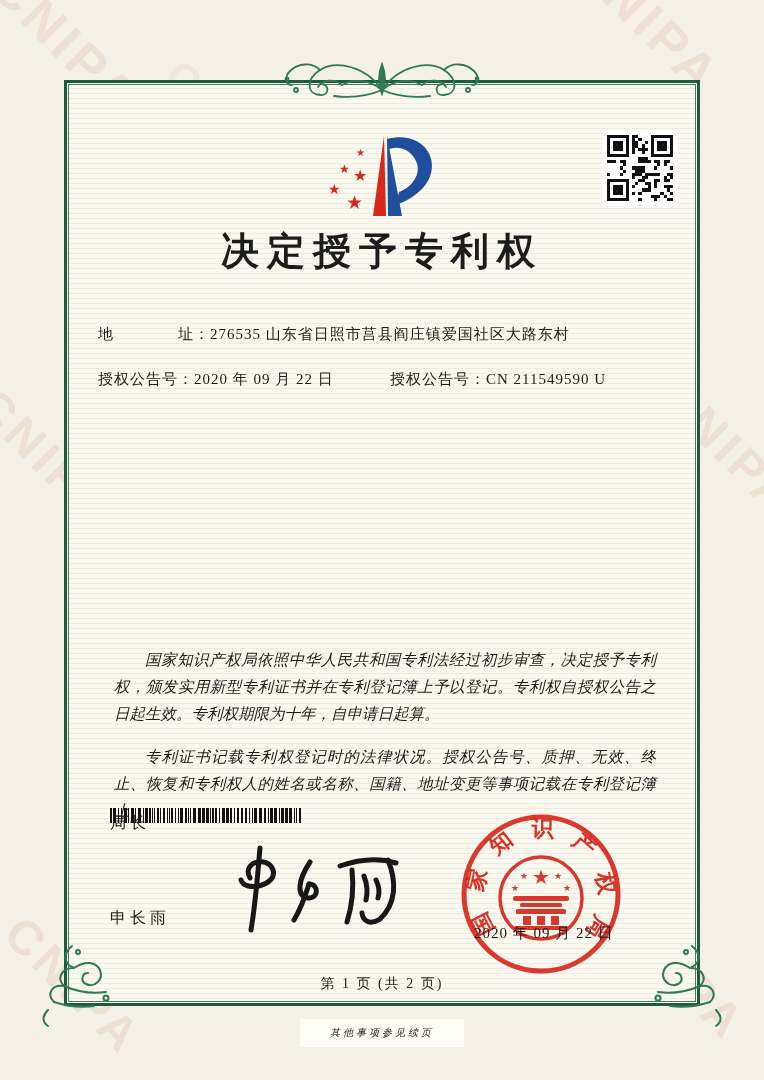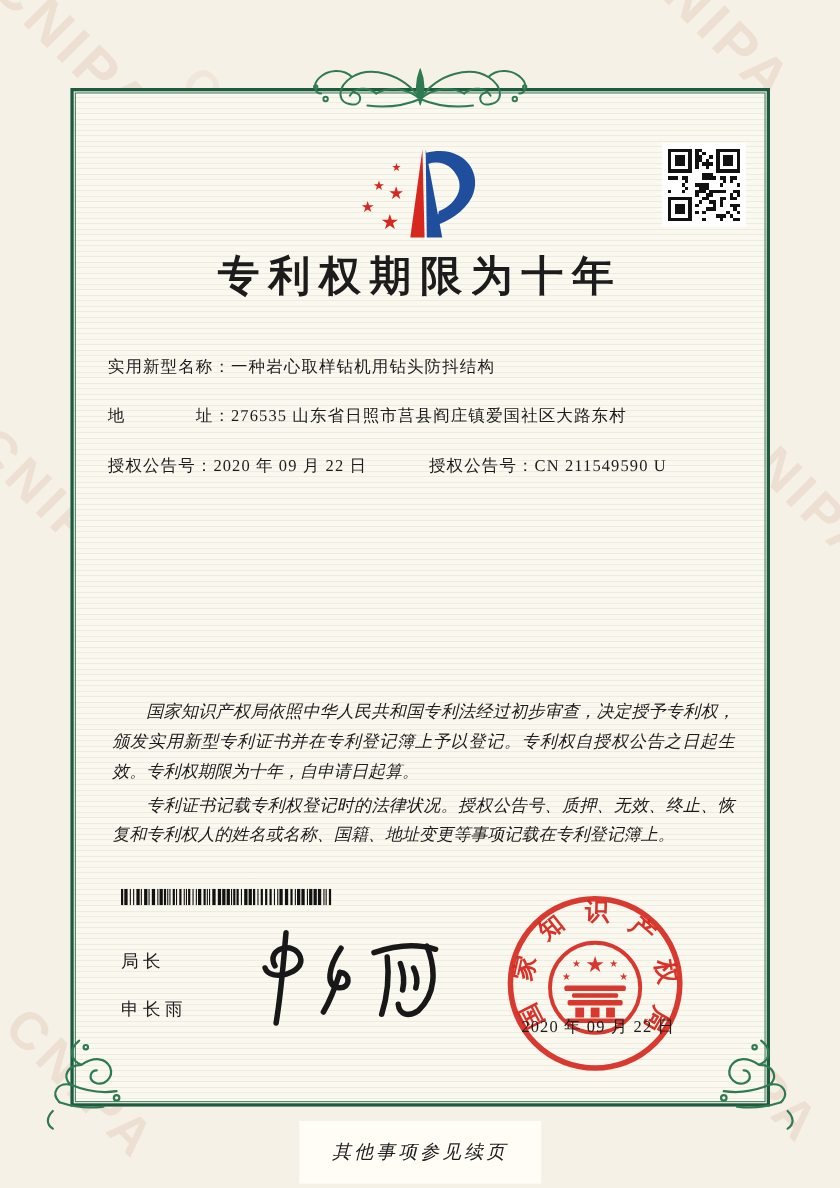--- a/index.html
+++ b/index.html
@@ -71,38 +71,38 @@
   }
   
   .fields{position:absolute;left:98px;top:322px;width:574px;font-size:15px;}
   .field-row{position:relative;line-height:24px;margin-bottom:21px;letter-spacing:1px;}
   .grant-no{position:absolute;left:292px;top:0;text-align:center;}
   
   .body-text{
     position:absolute;left:98px;top:630px;width:574px;font-size:15.5px;
     font-style:italic;line-height:27px;text-align:justify;
   }
-  .body-text p{margin:4px;text-indent:2em;}
+  .body-text p{margin:16px;text-indent:2em;}
   
   .barcode{position:absolute;left:110px;top:808px;width:192px;height:15px;}
-  .sig-title{position:absolute;left:110px;top:864px;font-size:16px;letter-spacing:4px;}
+  .sig-title{position:absolute;left:110px;top:813px;font-size:16px;letter-spacing:4px;}
   .sig-name{position:absolute;left:110px;top:893px;font-size:16px;letter-spacing:4px;margin-top:15px;}
   .sig-hand{position:absolute;left:222px;top:840px;}
   .seal{position:absolute;left:453px;top:806px;}
   .seal-date{
     position:absolute;left:474px;top:924px;font-size:15px;letter-spacing:1px;
     color:#1b1b1b;z-index:5;white-space:nowrap;
   }
   .page-no{
     position:absolute;left:0;top:975px;width:100%;text-align:center;
     font-size:14px;letter-spacing:2px;
   }
   .footer-note{
     position:absolute;left:50%;top:1019px;transform:translateX(-50%);
-    background:#fffdf6;padding:17px 30px;font-size:17px;font-style:italic;
+    background:#fffdf6;padding:7px 30px;font-size:10px;font-style:italic;
     letter-spacing:3px;white-space:nowrap;
   }
 </style>
 </head>
 <body>
 
 <div class="page">
 
   <div class="wm wm-a">CNIPA</div>
   <div class="wm wm-b">CNIPA</div>
@@ -281,26 +281,23 @@
         <rect x="2" y="2" width="3" height="3" fill="#111"></rect>
         <rect x="14" y="0" width="7" height="7" fill="#111"></rect>
         <rect x="15" y="1" width="5" height="5" fill="#fff"></rect>
         <rect x="16" y="2" width="3" height="3" fill="#111"></rect>
         <rect x="0" y="14" width="7" height="7" fill="#111"></rect>
         <rect x="1" y="15" width="5" height="5" fill="#fff"></rect>
         <rect x="2" y="16" width="3" height="3" fill="#111"></rect>
       </svg>
   </div>
 
-  <div class="title">专利权期限为十年</div>
+  <div class="title">决定授予专利权</div>
 
   <div class="fields">
-    <div class="field-row">
-      <span>实用新型名称：</span><span>一种岩心取样钻机用钻头防抖结构</span>
-    </div>
     <div class="field-row">
       <span>地　　　　址：</span><span>276535 山东省日照市莒县阎庄镇爱国社区大路东村</span>
     </div>
     <div class="field-row">
       <span><span>授权公告号：</span><span>2020 年 09 月 22 日</span></span>
       <span class="grant-no"><span>授权公告号：</span><span>CN 211549590 U</span></span>
     </div>
   </div>
 
   <div class="body-text">
@@ -402,15 +399,16 @@
         <rect x="-25" y="11" width="50" height="5" rx="1.5"></rect>
         <rect x="-18" y="18" width="8" height="9"></rect>
         <rect x="-4" y="18" width="8" height="9"></rect>
         <rect x="10" y="18" width="8" height="9"></rect>
         <rect x="-27" y="28" width="54" height="4" rx="1.5"></rect>
       </g>
     </g>
   </svg>
   <div class="seal-date">2020 年 09 月 22 日</div>
 
+  <div class="page-no">第 1 页 (共 2 页)</div>
   <div class="footer-note">其他事项参见续页</div>
 
 </div>
 
 </body></html>

